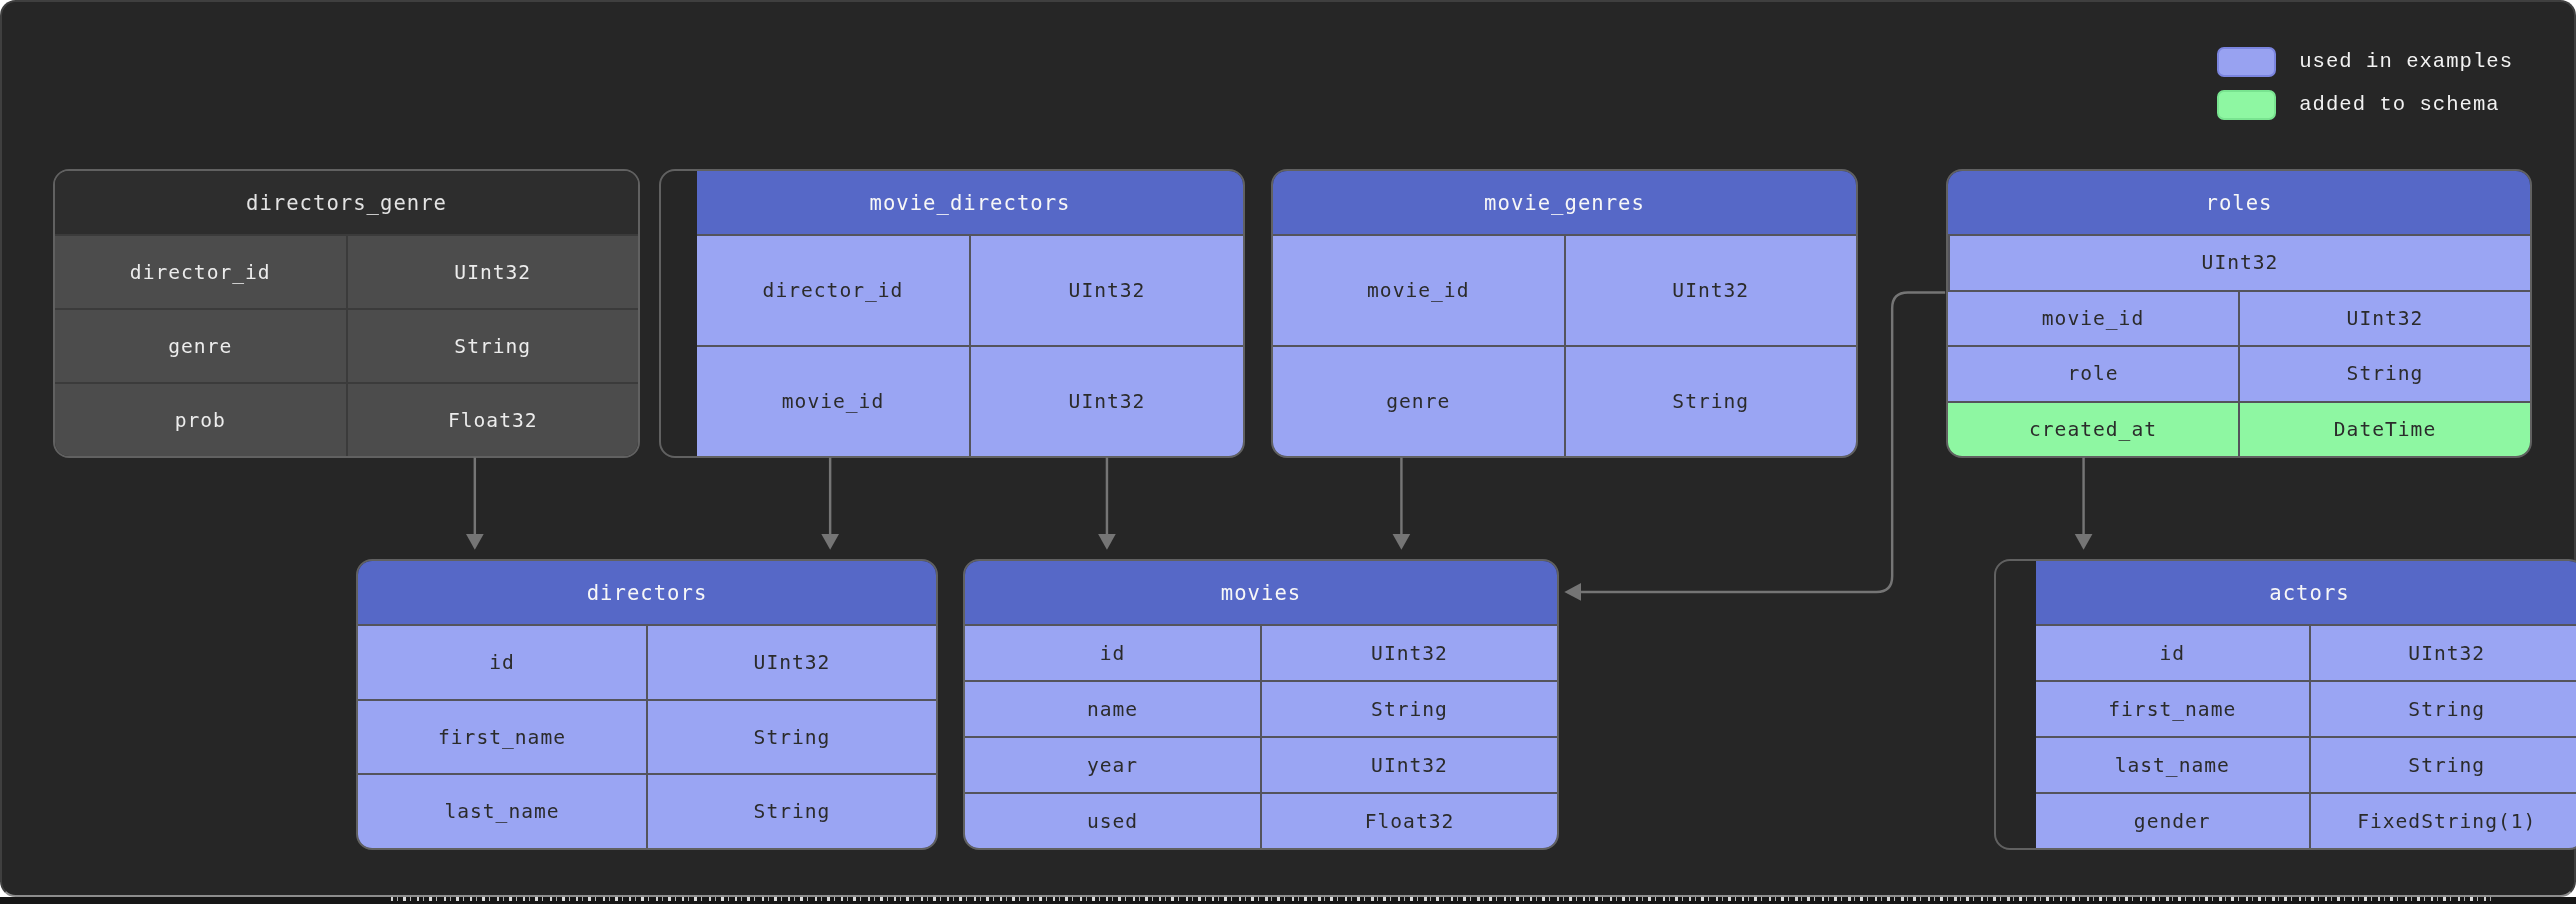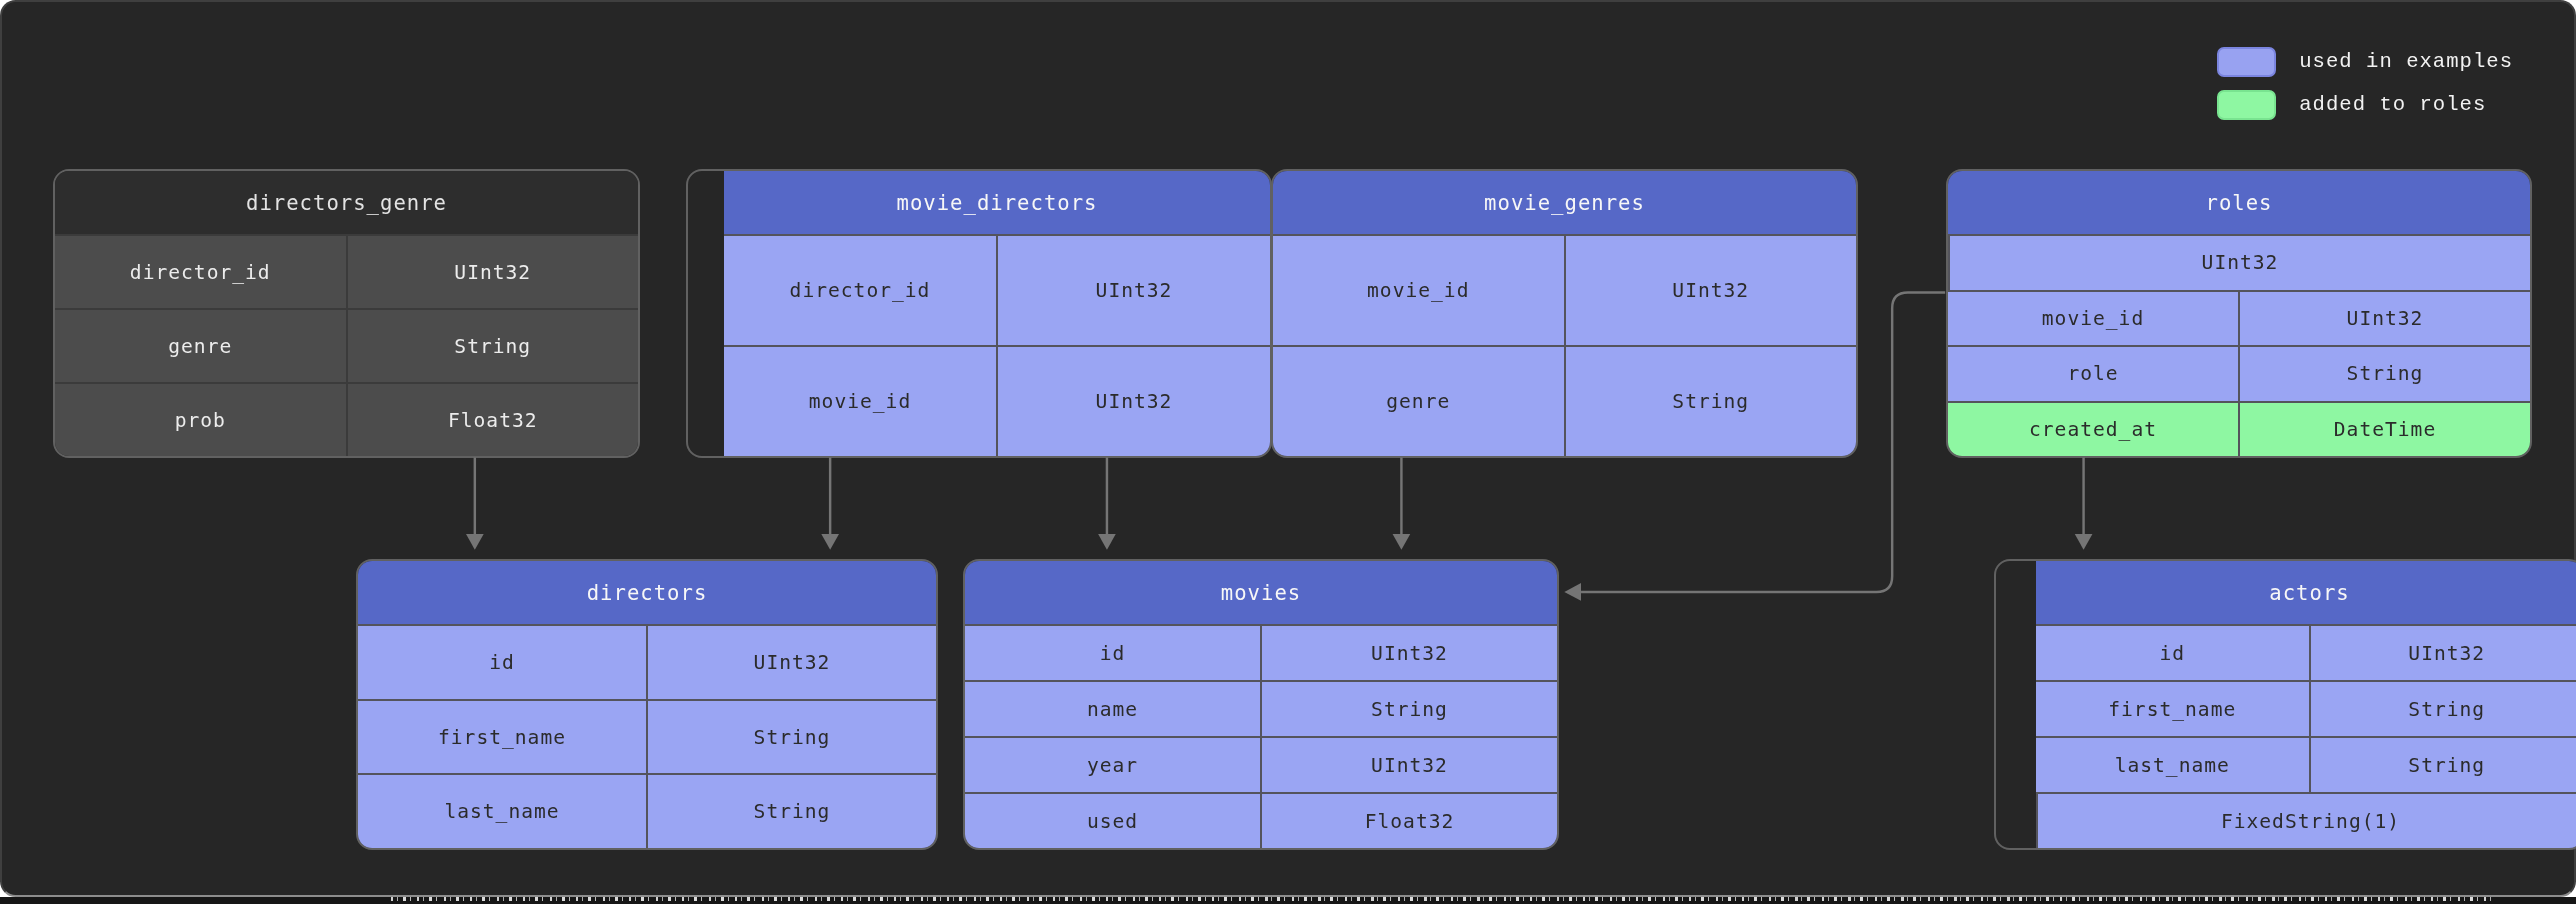--- a/index.html
+++ b/index.html
@@ -101,21 +101,21 @@
 
 <div class="panel">
 
   <div class="legend">
     <div class="legend-row">
       <span class="swatch" style="background: rgb(152, 162, 241); border-color: rgb(123, 133, 224);"></span>
       <span class="legend-label">used in examples</span>
     </div>
     <div class="legend-row">
       <span class="swatch" style="background: rgb(142, 247, 162); border-color: rgb(121, 228, 144);"></span>
-      <span class="legend-label">added to roles</span>
+      <span class="legend-label">added to schema</span>
     </div>
   </div>
 
   <div id="tables">
       <div class="table gray" style="left: 51px; top: 167px; width: 587px; height: 289px;">
         <div class="table-header">directors_genre</div>
         <div class="table-body">
           <div class="table-row">
             <div class="cell field">director_id</div>
             <div class="cell type">UInt32</div>
@@ -123,21 +123,21 @@
           <div class="table-row">
             <div class="cell field">genre</div>
             <div class="cell type">String</div>
           </div>
           <div class="table-row">
             <div class="cell field">prob</div>
             <div class="cell type">Float32</div>
           </div>
         </div>
       </div>
-      <div class="table blue" style="left: 684px; top: 167px; width: 586px; height: 289px; padding-left: 36px;">
+      <div class="table blue" style="left: 657px; top: 167px; width: 586px; height: 289px; padding-left: 36px;">
         <div class="table-header">movie_directors</div>
         <div class="table-body">
           <div class="table-row">
             <div class="cell field">director_id</div>
             <div class="cell type">UInt32</div>
           </div>
           <div class="table-row">
             <div class="cell field">movie_id</div>
             <div class="cell type">UInt32</div>
           </div>
@@ -223,20 +223,21 @@
           </div>
           <div class="table-row">
             <div class="cell field">first_name</div>
             <div class="cell type">String</div>
           </div>
           <div class="table-row">
             <div class="cell field">last_name</div>
             <div class="cell type">String</div>
           </div>
           <div class="table-row">
+            <div class="cell field">gender</div>
             <div class="cell type">FixedString(1)</div>
           </div>
         </div>
       </div>
     </div>
 
   <svg class="arrows" width="2576" height="904" viewBox="0 0 2623 921">
     <g stroke="#757575" stroke-width="2.5" fill="none">
       <g>
         <path d="M481 464 V542"></path>

